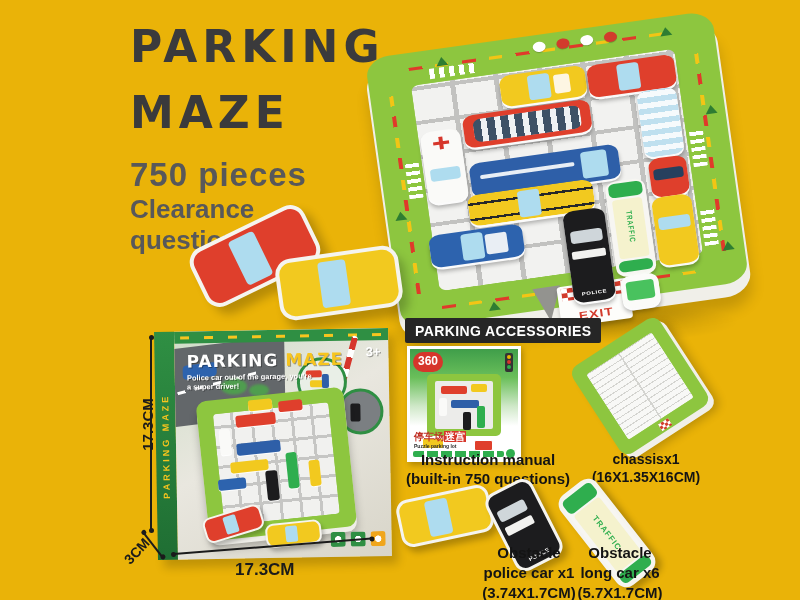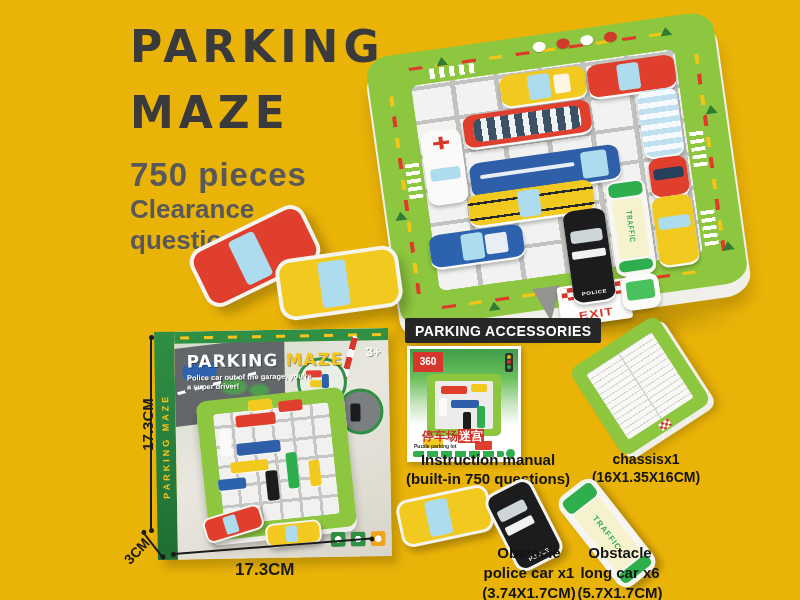--- a/index.html
+++ b/index.html
@@ -177,30 +177,30 @@
   .dim-label.h{left:235px;top:560px;font-size:17px;}
   .dim-label.d{left:122px;top:543px;font-size:14px;transform:rotate(-47deg);}
 
   
   .acc-header{position:absolute;left:405px;top:318px;background:#262626;color:#fff;
       font-weight:bold;font-size:14px;letter-spacing:.4px;padding:5px 10px 4px;border-radius:2px;z-index:2;}
   .acc-manual{position:absolute;left:407px;top:346px;width:108px;height:110px;background:#fff;
       padding:3px;box-shadow:2px 3px 6px rgba(0,0,0,.25);z-index:2;}
   .acc-cover{position:relative;width:100%;height:100%;overflow:hidden;
       background:linear-gradient(180deg,#3f9e4a 0%,#6abf5a 26%,#cfe8c8 52%,#ffffff 70%);}
-  .badge360{position:absolute;left:3px;top:3px;width:30px;height:20px;background:#d6362b;border-radius:0;
-      color:#fff;font-weight:bold;font-size:10px;text-align:center;line-height:19px;}
+  .badge360{position:absolute;left:3px;top:3px;width:30px;height:20px;background:#d6362b;border-radius:10px;
+      color:#fff;font-weight:bold;font-size:12px;text-align:center;line-height:19px;}
   .tlight{position:absolute;right:5px;top:4px;width:8px;height:19px;background:#333;border-radius:2px;}
   .tlight::after{content:'';position:absolute;left:2px;top:2px;width:4px;height:4px;border-radius:50%;
       background:#e8b500;box-shadow:0 5px 0 #d6362b,0 10px 0 #2fae4e;}
   .mini-maze{position:absolute;left:17px;top:25px;width:74px;height:62px;background:#8dc63f;border-radius:5px;}
   .mini-maze .mi{position:absolute;left:8px;top:7px;right:8px;bottom:7px;background:#ececea;border-radius:2px;}
   .mini-maze i{position:absolute;border-radius:2px;}
   .mini-cars i{position:absolute;border-radius:2px;}
-  .cn-line{position:absolute;left:12px;bottom:17px;font-size:12px;font-weight:bold;color:#c03126;line-height:11px;}
+  .cn-line{position:absolute;left:4px;bottom:17px;font-size:10px;font-weight:bold;color:#c03126;line-height:11px;}
   .cn-line b{background:#d6362b;color:#fff;padding:0 1px;}
   .en-line{position:absolute;left:4px;bottom:10px;font-size:5px;font-weight:bold;color:#2c2c2c;}
   .badges-row{position:absolute;left:3px;right:14px;bottom:2px;height:6px;
       background:repeating-linear-gradient(90deg,#2fae4e 0 11px,rgba(0,0,0,0) 11px 14px);border-radius:2px;}
   .badge-circ{position:absolute;right:3px;bottom:1px;width:9px;height:9px;border-radius:50%;background:#2fae4e;}
 
   .acc-chassis{position:absolute;left:588px;top:334px;width:104px;height:104px;transform:rotate(-33deg);
       background:#8dc63f;border-radius:10px;z-index:2;
       box-shadow:3px 6px 0 #f0efe9,6px 10px 10px rgba(0,0,0,.2);}
   .acc-chassis .ci{position:absolute;left:13px;top:13px;right:13px;bottom:13px;background:#f8f8f6;border-radius:3px;

